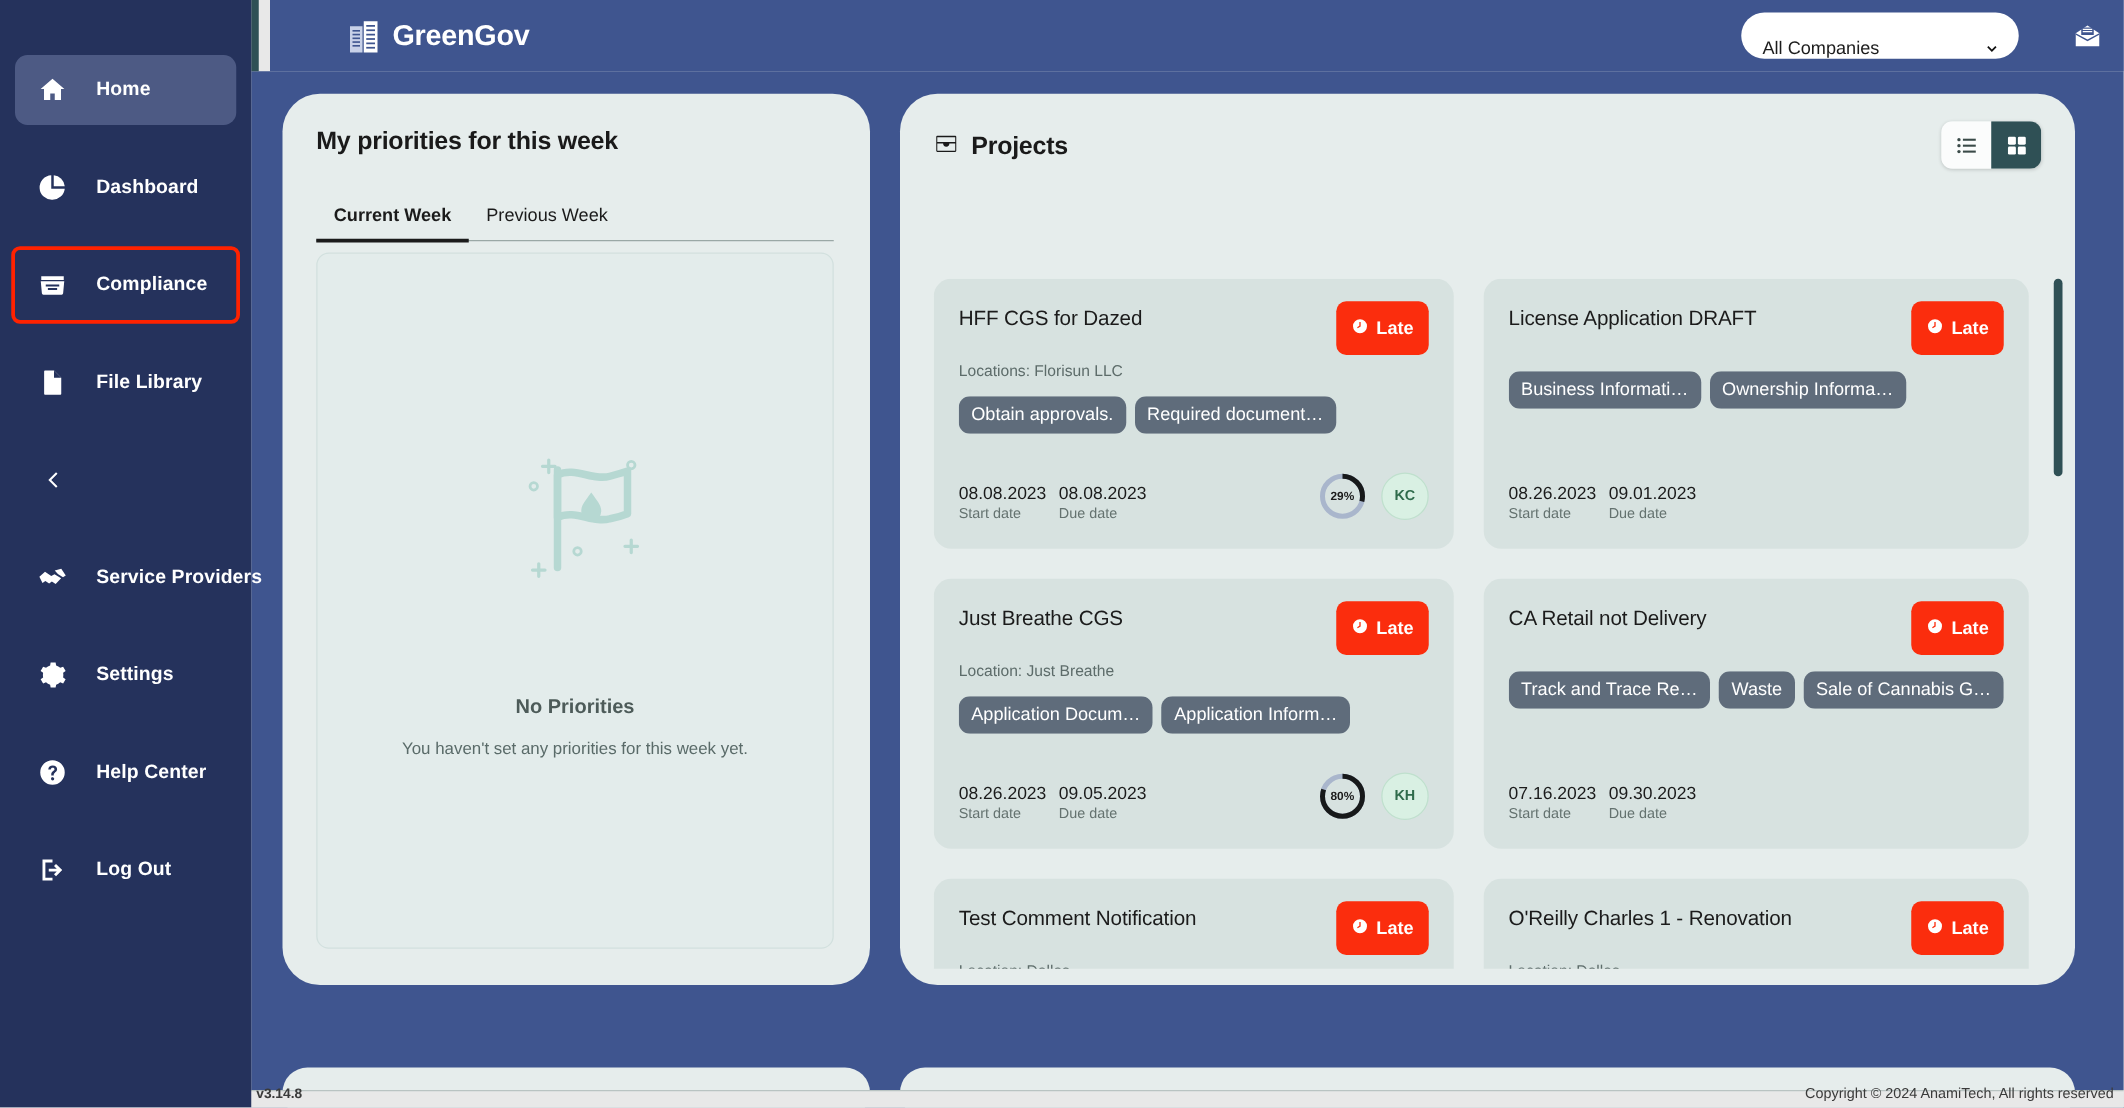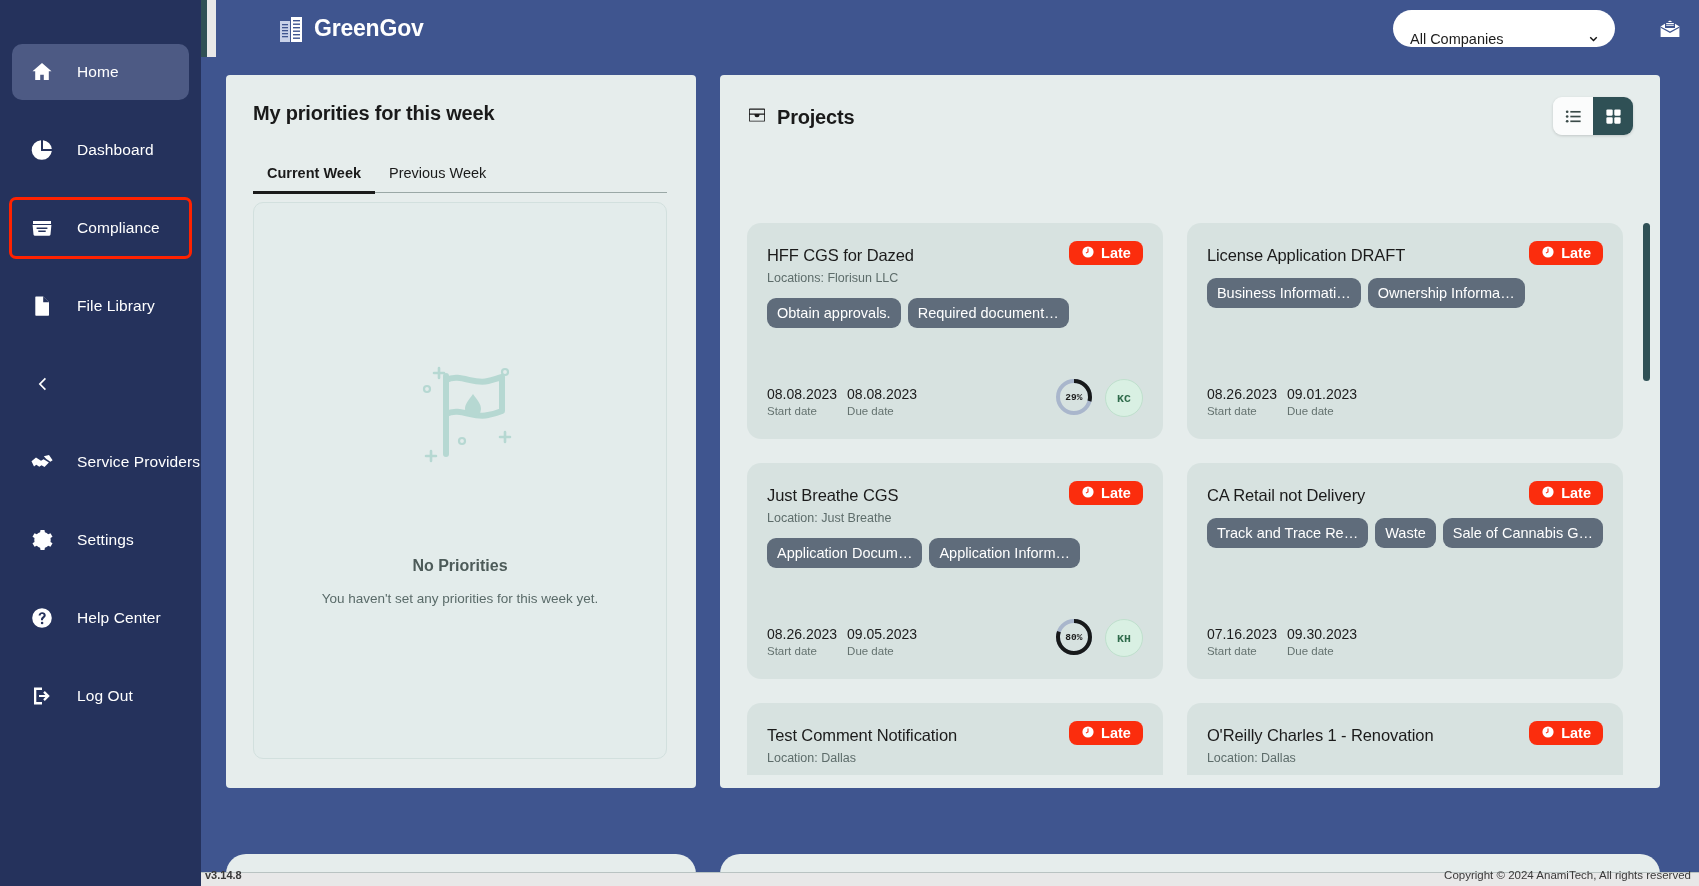--- a/index.html
+++ b/index.html
@@ -43,21 +43,21 @@
   .nav-ico {
     width: 26px; height: 26px;
     display: flex; align-items: center; justify-content: center;
     flex: 0 0 26px;
     color: #fff;
   }
   .nav-ico svg { width: 24px; height: 24px; fill: #ffffff; }
   .nav-label {
     margin-left: 22px;
     font-size: 15.5px;
-    font-weight: normal;
+    font-weight: bold;
     letter-spacing: .1px;
     white-space: nowrap;
   }
   .nav-item.collapse-row { margin-bottom: 22px; }
   .nav-item.collapse-row .nav-ico svg { width: 20px; height: 20px; }
 
   
   .header {
     position: absolute; left: 216px; top: 0;
     width: 1639px; height: 57px;
@@ -128,21 +128,21 @@
   .content {
     position: absolute;
     left: 201px; top: 57px;
     width: 1498px; height: 815px;
     background: #3f558f;
   }
 
   .panel {
     position: absolute;
     background: #e6edec;
-    border-radius: 4px;
+    border-radius: 30px;
   }
   .panel-priorities { left: 25px; top: 18px; width: 470px; height: 713px; }
   .panel-projects   { left: 519px; top: 18px; width: 940px; height: 713px; }
 
   .panel-title {
     font-size: 20px;
     font-weight: bold;
     color: #1a1a1a;
     letter-spacing: -.2px;
   }
@@ -236,21 +236,21 @@
     font-size: 16.5px;
     color: #1b1b1b;
     padding-top: 5px;
     letter-spacing: -.1px;
   }
   .late-badge {
     margin-left: auto;
     background: #fb2d0d;
     color: #fff;
     border-radius: 8px;
-    height: 24px;
+    height: 43px;
     padding: 4px 12px;
     display: flex; align-items: center;
     font-size: 14.5px;
     font-weight: bold;
     flex: 0 0 auto;
   }
   .late-badge svg { width: 14px; height: 14px; fill: #fff; margin-right: 6px; }
   .card-loc {
     font-size: 12.5px;
     color: #5d6c6a;
@@ -279,21 +279,21 @@
     flex: 0 0 auto;
   }
   .card-foot {
     position: absolute;
     left: 20px; right: 20px; bottom: 22px;
     display: flex; align-items: flex-end;
   }
   .date-col { margin-right: 10px; }
   .date-val { font-size: 14px; color: #1b1b1b; }
   .date-lbl { font-size: 11.5px; color: #64726f; margin-top: 3px; }
-  .foot-right { margin-left: auto; display: flex; align-items: flex-end; font-family: Liberation Mono, monospace; }
+  .foot-right { margin-left: auto; display: flex; align-items: center; }
   .ring { width: 40px; height: 40px; position: relative; }
   .ring-pct {
     position: absolute; inset: 0;
     display: flex; align-items: center; justify-content: center;
     font-size: 9.5px; font-weight: bold; color: #1b1b1b;
   }
   .avatar {
     width: 38px; height: 38px;
     border-radius: 50%;
     background: #d9f0e3;

